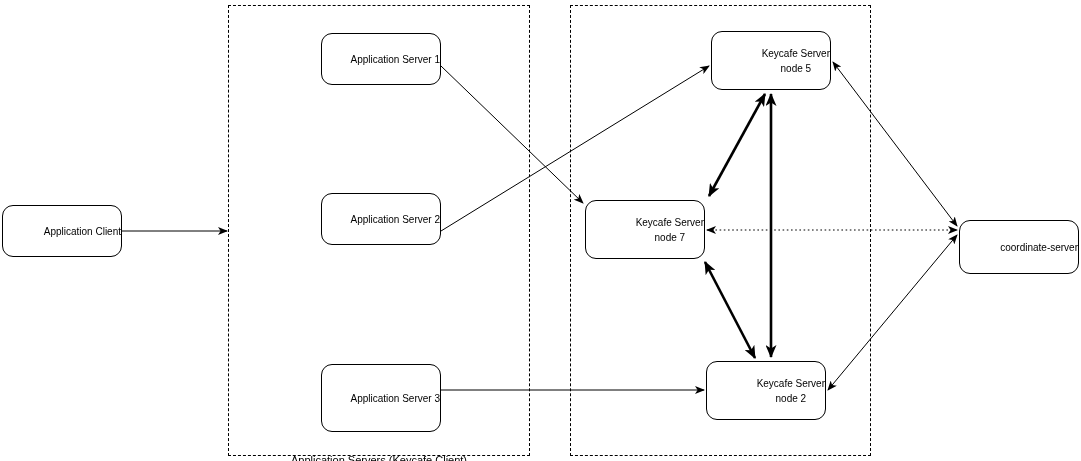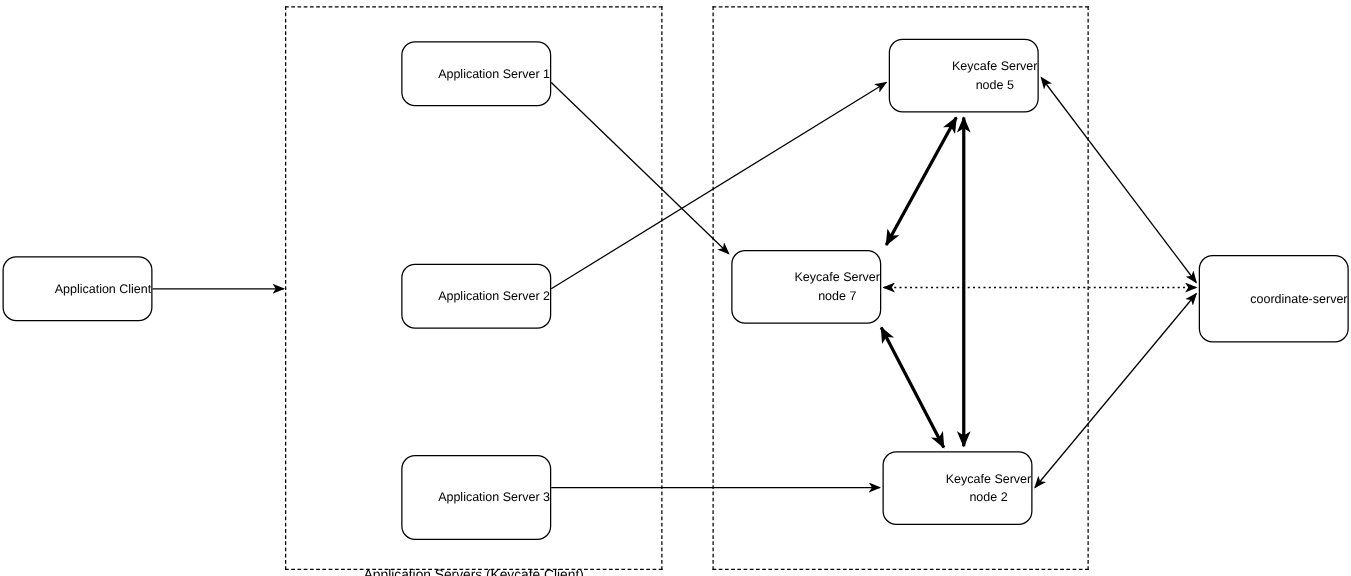--- a/index.html
+++ b/index.html
@@ -107,21 +107,21 @@
       <span>Application Client</span>
     </div>
   </div>
 
   <div class="node" style="left:321px; top:33px; width:120px; height:52px;">
     <div>
       <span>Application Server 1</span>
     </div>
   </div>
 
-  <div class="node" style="left:321px; top:211px; width:120px; height:52px;">
+  <div class="node" style="left:321px; top:193px; width:120px; height:52px;">
     <div>
       <span>Application Server 2</span>
     </div>
   </div>
 
   <div class="node" style="left:321px; top:364px; width:120px; height:68px;">
     <div>
       <span>Application Server 3</span>
     </div>
   </div>
@@ -140,19 +140,19 @@
     </div>
   </div>
 
   <div class="node" style="left:706px; top:361px; width:120px; height:59px;">
     <div>
       <span>Keycafe Server</span>
       <span>node 2</span>
     </div>
   </div>
 
-  <div class="node" style="left:959px; top:204px; width:120px; height:70px;">
+  <div class="node" style="left:959px; top:220px; width:120px; height:54px;">
     <div>
       <span>coordinate-server</span>
     </div>
   </div>
 
 </div>
 
 </body></html>

